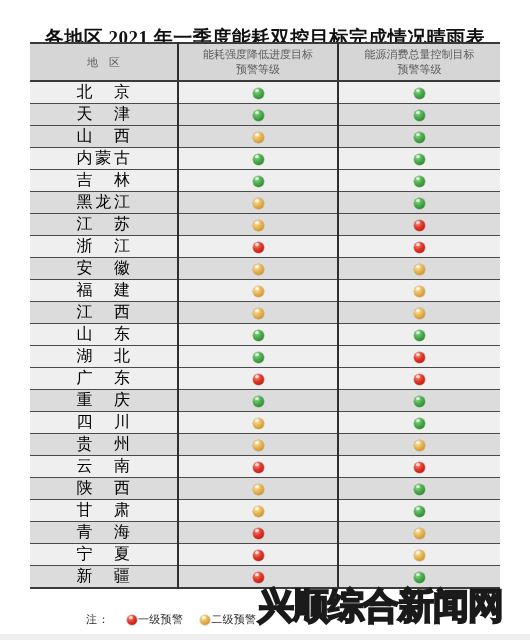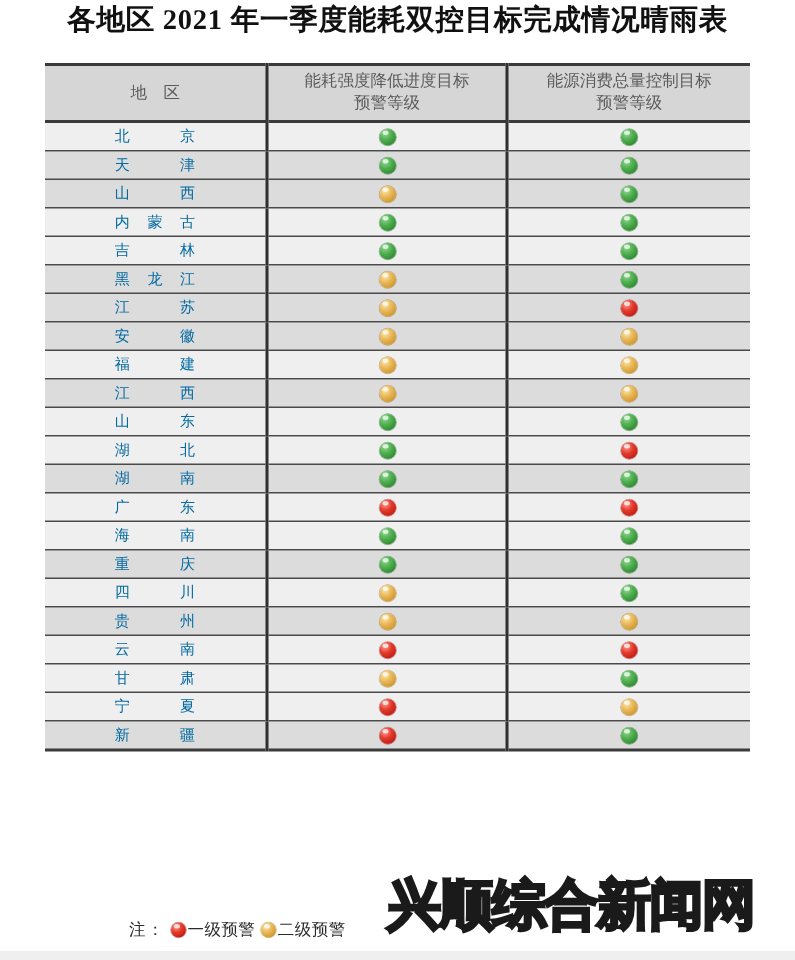--- a/index.html
+++ b/index.html
@@ -22,21 +22,21 @@
   }
 
   
   .title {
     text-align: center;
     font-family: "Liberation Serif", "DejaVu Serif", serif;
     font-weight: bold;
     font-size: 19px;
     letter-spacing: 0.5px;
     color: #111111;
-    padding-top: 0;
+    padding-top: 24px;
     height: 28px;
     line-height: 28px;
     white-space: nowrap;
   }
 
   
   .table-wrap {
     position: absolute;
     left: 30px;
     top: 42px;
@@ -79,22 +79,22 @@
   table.grid td.divider-l {
     border-left: 2px solid #2f2f2f;
   }
 
   tbody tr.row-odd  td { background: #efefef; }
   tbody tr.row-even td { background: #dcdcdc; }
 
   td.region {
     height: 17px;
     text-align: center;
-    font-size: 10px;
-    color: #0369a1;
+    font-size: 16px;
+    color: #000000;
     vertical-align: middle;
     white-space: nowrap;
     letter-spacing: 0.5px;
   }
   td.region .rname {
     display: inline-block;
     min-width: 54px;
     text-align: justify;
     text-align-last: justify;
   }
@@ -147,37 +147,37 @@
     color: #2a2a2a;
     white-space: nowrap;
   }
   .legend .lg-label {
     display: inline-block;
     margin-left: 56px;
     letter-spacing: 1px;
   }
   .legend .lg-item {
     display: inline-block;
-    margin-left: 4px;
+    margin-left: 17px;
   }
   .legend .lg-item .dot {
     width: 10px;
     height: 10px;
     margin-right: 1px;
   }
   .legend .lg-item .lg-text {
     letter-spacing: 0.3px;
   }
 
   
   .watermark {
     position: absolute;
     left: 258px;
     top: 588px;
-    font-family: Liberation Mono, monospace;
+    font-family: Liberation Sans, sans-serif;
     font-weight: bold;
     font-size: 36px;
     line-height: 1;
     color: #0f766e;
     -webkit-text-stroke: 2px #1a1a1a;
     letter-spacing: -1px;
     white-space: nowrap;
     pointer-events: none;
   }
 
@@ -246,20 +246,25 @@
           <tr class="row-even">
             <td class="region"><span class="rname">黑龙江</span></td>
             <td class="dotcell divider-l"><span class="dot amber"></span></td>
             <td class="dotcell divider-l"><span class="dot green"></span></td>
           </tr>
           <tr class="row-even">
             <td class="region"><span class="rname">江　苏</span></td>
             <td class="dotcell divider-l"><span class="dot amber"></span></td>
             <td class="dotcell divider-l"><span class="dot red"></span></td>
           </tr>
+          <tr class="row-odd">
+            <td class="region"><span class="rname">浙　江</span></td>
+            <td class="dotcell divider-l"><span class="dot red"></span></td>
+            <td class="dotcell divider-l"><span class="dot red"></span></td>
+          </tr>
           <tr class="row-even">
             <td class="region"><span class="rname">安　徽</span></td>
             <td class="dotcell divider-l"><span class="dot amber"></span></td>
             <td class="dotcell divider-l"><span class="dot amber"></span></td>
           </tr>
           <tr class="row-odd">
             <td class="region"><span class="rname">福　建</span></td>
             <td class="dotcell divider-l"><span class="dot amber"></span></td>
             <td class="dotcell divider-l"><span class="dot amber"></span></td>
           </tr>
@@ -271,59 +276,59 @@
           <tr class="row-odd">
             <td class="region"><span class="rname">山　东</span></td>
             <td class="dotcell divider-l"><span class="dot green"></span></td>
             <td class="dotcell divider-l"><span class="dot green"></span></td>
           </tr>
           <tr class="row-odd">
             <td class="region"><span class="rname">湖　北</span></td>
             <td class="dotcell divider-l"><span class="dot green"></span></td>
             <td class="dotcell divider-l"><span class="dot red"></span></td>
           </tr>
-          <tr class="row-even">
-            <td class="region"><span class="rname">湖　南</span></td>
-            <td class="dotcell divider-l"><span class="dot green"></span></td>
-            <td class="dotcell divider-l"><span class="dot green"></span></td>
-          </tr>
           <tr class="row-odd">
             <td class="region"><span class="rname">广　东</span></td>
             <td class="dotcell divider-l"><span class="dot red"></span></td>
             <td class="dotcell divider-l"><span class="dot red"></span></td>
           </tr>
-          <tr class="row-odd">
-            <td class="region"><span class="rname">海　南</span></td>
-            <td class="dotcell divider-l"><span class="dot green"></span></td>
-            <td class="dotcell divider-l"><span class="dot green"></span></td>
-          </tr>
           <tr class="row-even">
             <td class="region"><span class="rname">重　庆</span></td>
             <td class="dotcell divider-l"><span class="dot green"></span></td>
             <td class="dotcell divider-l"><span class="dot green"></span></td>
           </tr>
           <tr class="row-odd">
             <td class="region"><span class="rname">四　川</span></td>
             <td class="dotcell divider-l"><span class="dot amber"></span></td>
             <td class="dotcell divider-l"><span class="dot green"></span></td>
           </tr>
           <tr class="row-even">
             <td class="region"><span class="rname">贵　州</span></td>
             <td class="dotcell divider-l"><span class="dot amber"></span></td>
             <td class="dotcell divider-l"><span class="dot amber"></span></td>
           </tr>
           <tr class="row-odd">
             <td class="region"><span class="rname">云　南</span></td>
             <td class="dotcell divider-l"><span class="dot red"></span></td>
             <td class="dotcell divider-l"><span class="dot red"></span></td>
           </tr>
+          <tr class="row-even">
+            <td class="region"><span class="rname">陕　西</span></td>
+            <td class="dotcell divider-l"><span class="dot amber"></span></td>
+            <td class="dotcell divider-l"><span class="dot green"></span></td>
+          </tr>
           <tr class="row-odd">
             <td class="region"><span class="rname">甘　肃</span></td>
             <td class="dotcell divider-l"><span class="dot amber"></span></td>
             <td class="dotcell divider-l"><span class="dot green"></span></td>
+          </tr>
+          <tr class="row-even">
+            <td class="region"><span class="rname">青　海</span></td>
+            <td class="dotcell divider-l"><span class="dot red"></span></td>
+            <td class="dotcell divider-l"><span class="dot amber"></span></td>
           </tr>
           <tr class="row-odd">
             <td class="region"><span class="rname">宁　夏</span></td>
             <td class="dotcell divider-l"><span class="dot red"></span></td>
             <td class="dotcell divider-l"><span class="dot amber"></span></td>
           </tr>
           <tr class="row-even">
             <td class="region"><span class="rname">新　疆</span></td>
             <td class="dotcell divider-l"><span class="dot red"></span></td>
             <td class="dotcell divider-l"><span class="dot green"></span></td>

